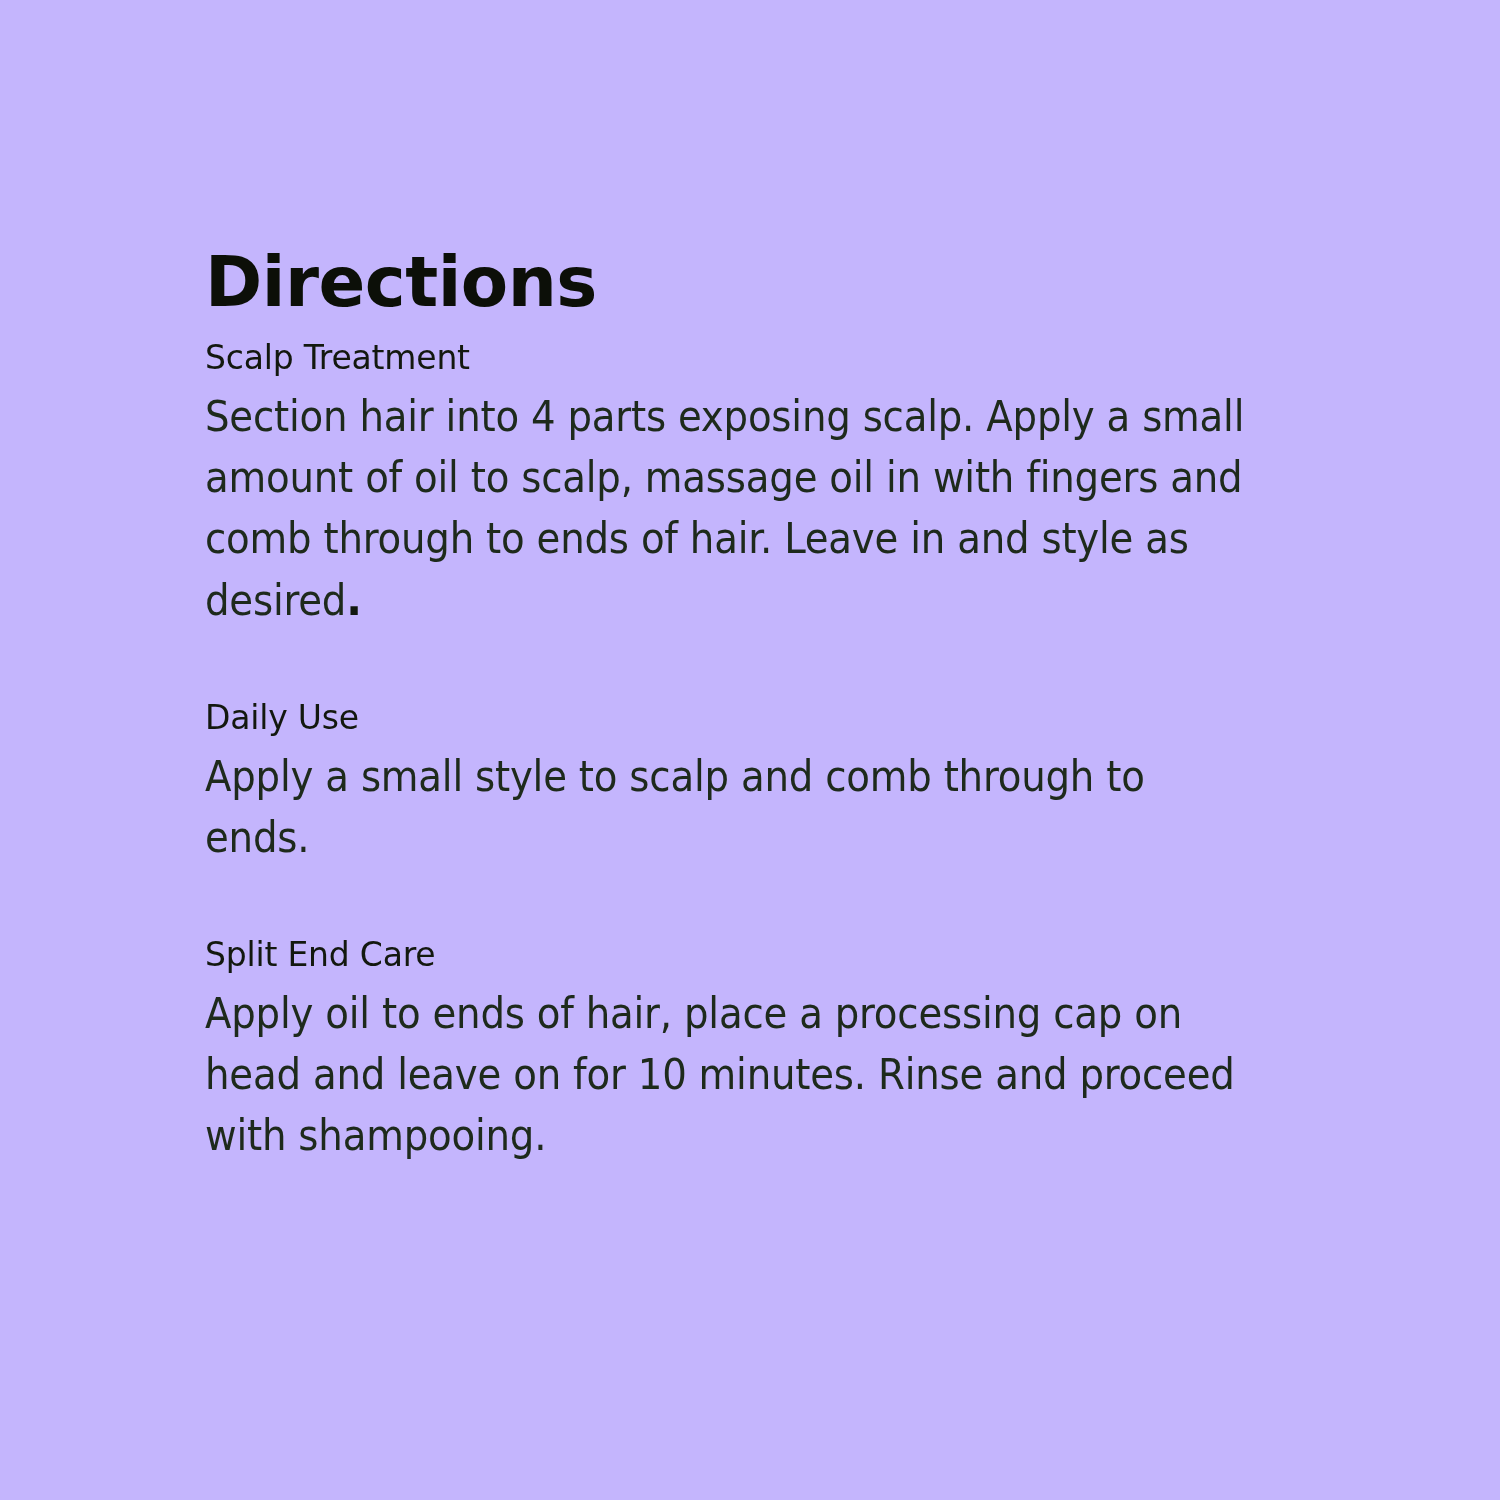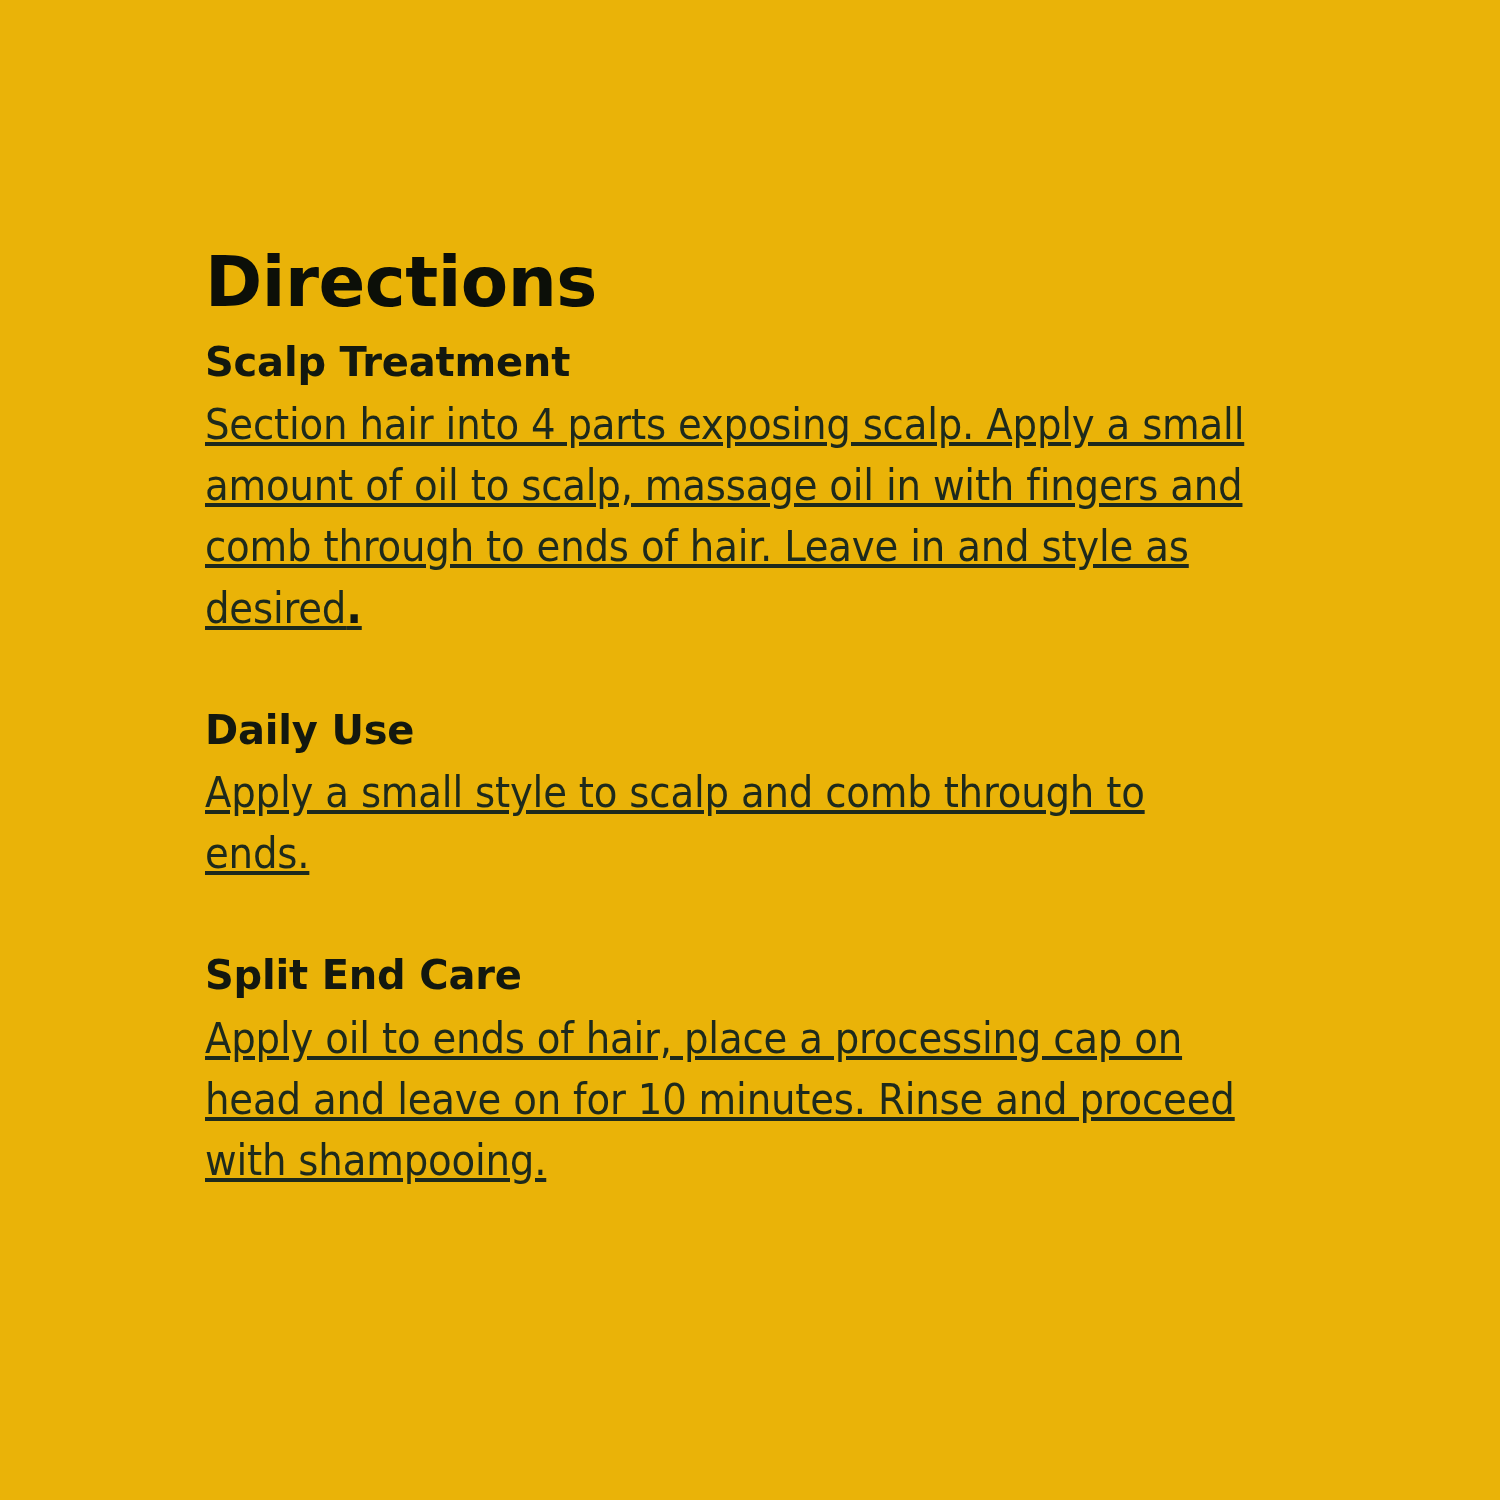--- a/index.html
+++ b/index.html
@@ -45,52 +45,51 @@
   
   .section {
     margin: 0;
   }
   .section + .section {
     margin-top: 68px;
   }
 
   .section-heading {
     font-family: "DejaVu Sans", sans-serif;
-    font-size: 40px;
-    font-weight: bold;
+    font-size: 33px;
+    font-weight: normal;
     color: #13180f;
     line-height: 1.18;
     letter-spacing: -0.2px;
     margin: 0 0 8px 0;
     white-space: nowrap;
   }
 
   .section-body {
     font-family: "DejaVu Sans Condensed", "DejaVu Sans", sans-serif;
     font-size: 43px;
     font-weight: 300;
     color: #1e2a1c;
     line-height: 61px;
     letter-spacing: -0.2px;
     margin: 0;
     width: 1050px;
-    text-decoration: underline;
   }
 
   
   .bold-stop {
     font-weight: bold;
     font-size: 46px;
     color: #12180f;
   }
 </style>
 </head>
 <body style="background: rgb(155, 187, 117);">
 
-<div id="panel" style="background: #eab308;">
+<div id="panel" style="background: #c4b5fd;">
 
   <div id="content">
 
     <h1 class="page-title">Directions</h1>
 
     <div class="section">
       <h2 class="section-heading">Scalp Treatment</h2>
       <p class="section-body"><span>Section hair into 4 parts exposing scalp. Apply a small amount of oil to scalp, massage oil in with fingers and comb through to ends of hair. Leave in and style as desired</span><span class="bold-stop">.</span></p>
     </div>
 

